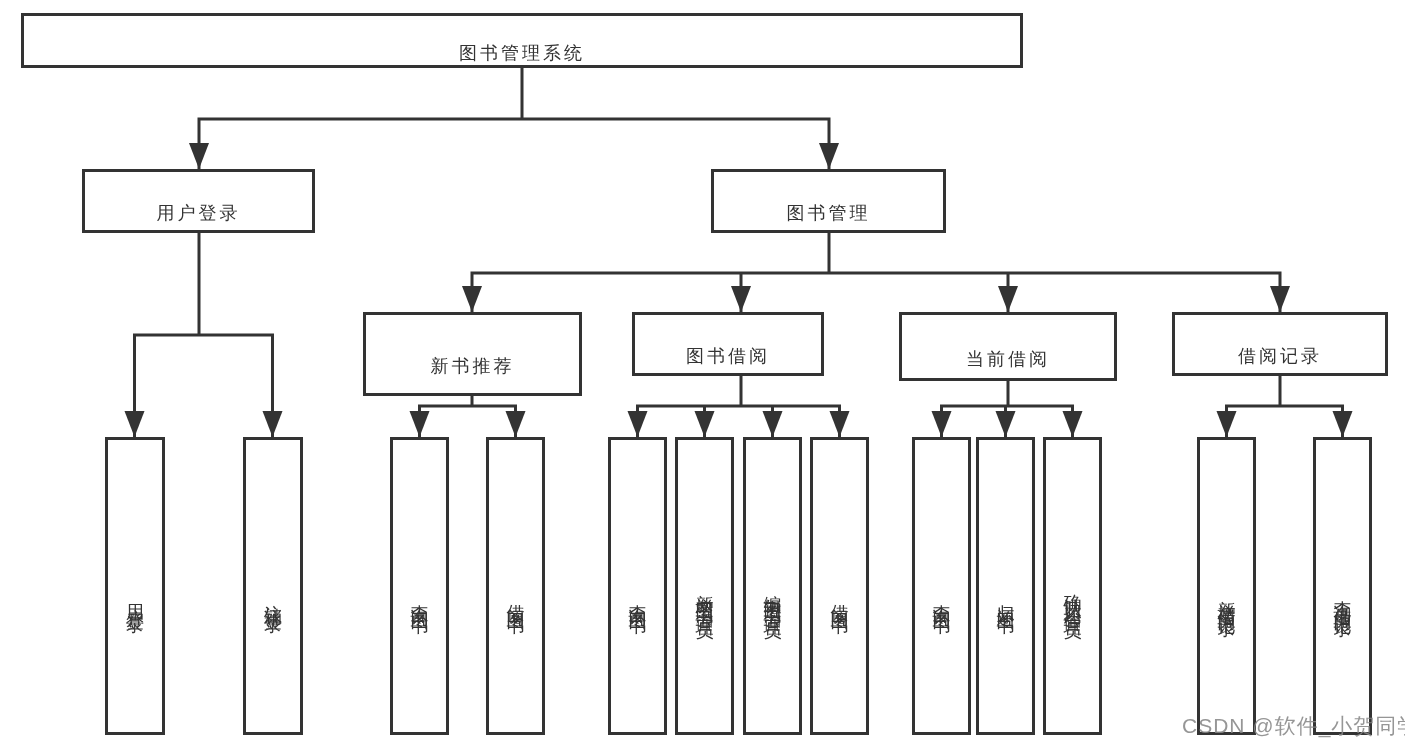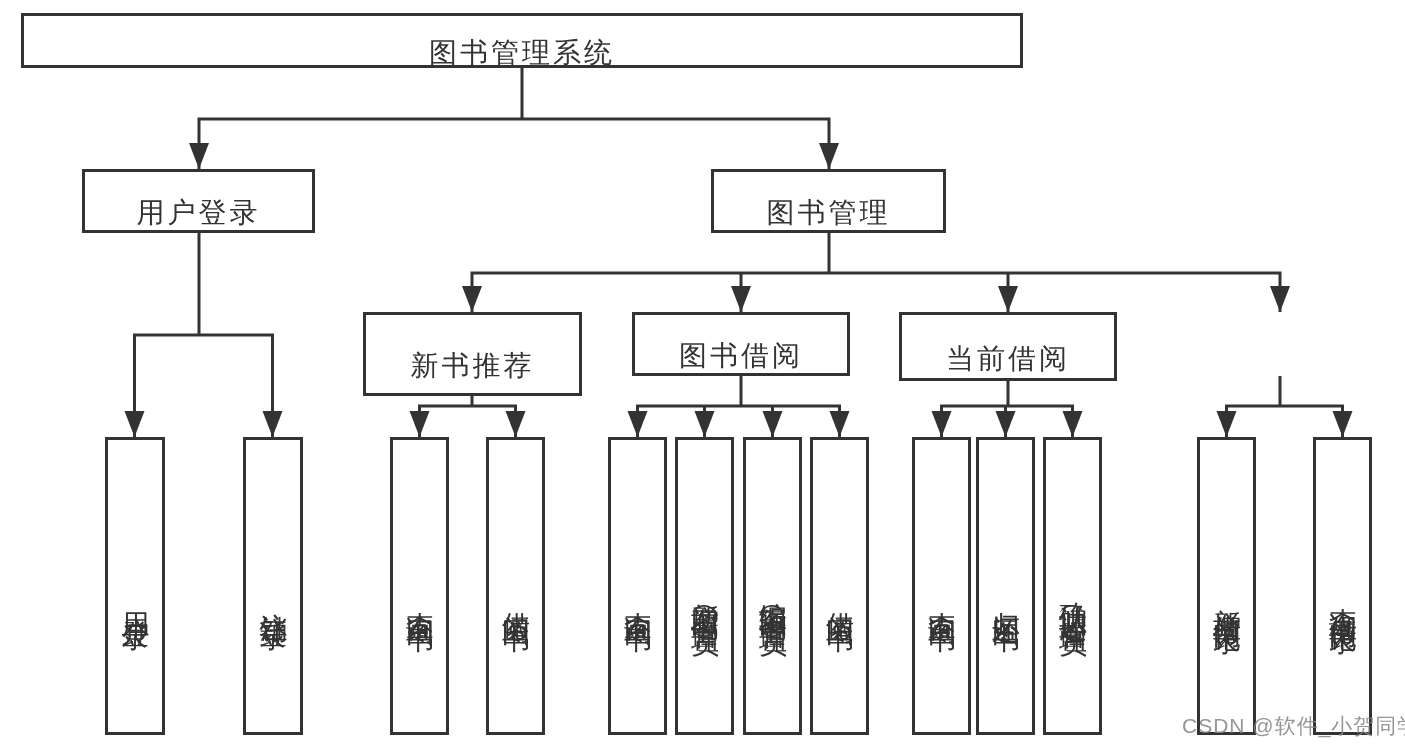--- a/index.html
+++ b/index.html
@@ -14,21 +14,21 @@
   }
   .wires{position:absolute;left:0;top:0;width:1405px;height:747px;}
   .node{
     position:absolute;
     box-sizing:border-box;
     border:3px solid var(--line,#333);
     background:#fff;
     display:flex;align-items:center;justify-content:center;
   }
   .node span{
-    font-size:28px;
+    font-size:18px;
     letter-spacing:3px;
     white-space:nowrap;
     color:var(--txt,#333);
     margin-top:24px;
   }
   .node.v span{
     writing-mode:vertical-rl;
     letter-spacing:4px;
     white-space:normal;
     line-height:1;
@@ -91,25 +91,28 @@
   <div class="node h" style="left:82px;top:169px;width:233px;height:64px;">
     <span>用户登录</span>
   </div>
   <div class="node h" style="left:711px;top:169px;width:235px;height:64px;">
     <span>图书管理</span>
   </div>
 
   <div class="node h" style="left:363px;top:312px;width:219px;height:84px;">
     <span>新书推荐</span>
   </div>
-  <div class="node h" style="left:632px;top:312px;width:218px;height:64px;font-family:Liberation Serif, serif;">
+  <div class="node h" style="left:632px;top:312px;width:192px;height:64px;font-family:Liberation Serif, serif;">
     <span>图书借阅</span>
   </div>
   <div class="node h" style="left:899px;top:312px;width:218px;height:69px;">
     <span>当前借阅</span>
+  </div>
+  <div class="node h" style="left:1172px;top:312px;width:216px;height:64px;">
+    <span>借阅记录</span>
   </div>
 
   <div class="node v" style="left:105px;top:437px;width:60px;height:298px;">
     <span>用户登录</span>
   </div>
   <div class="node v" style="left:243px;top:437px;width:60px;height:298px;">
     <span>注销登录</span>
   </div>
 
   <div class="node v" style="left:390px;top:437px;width:59px;height:298px;">

